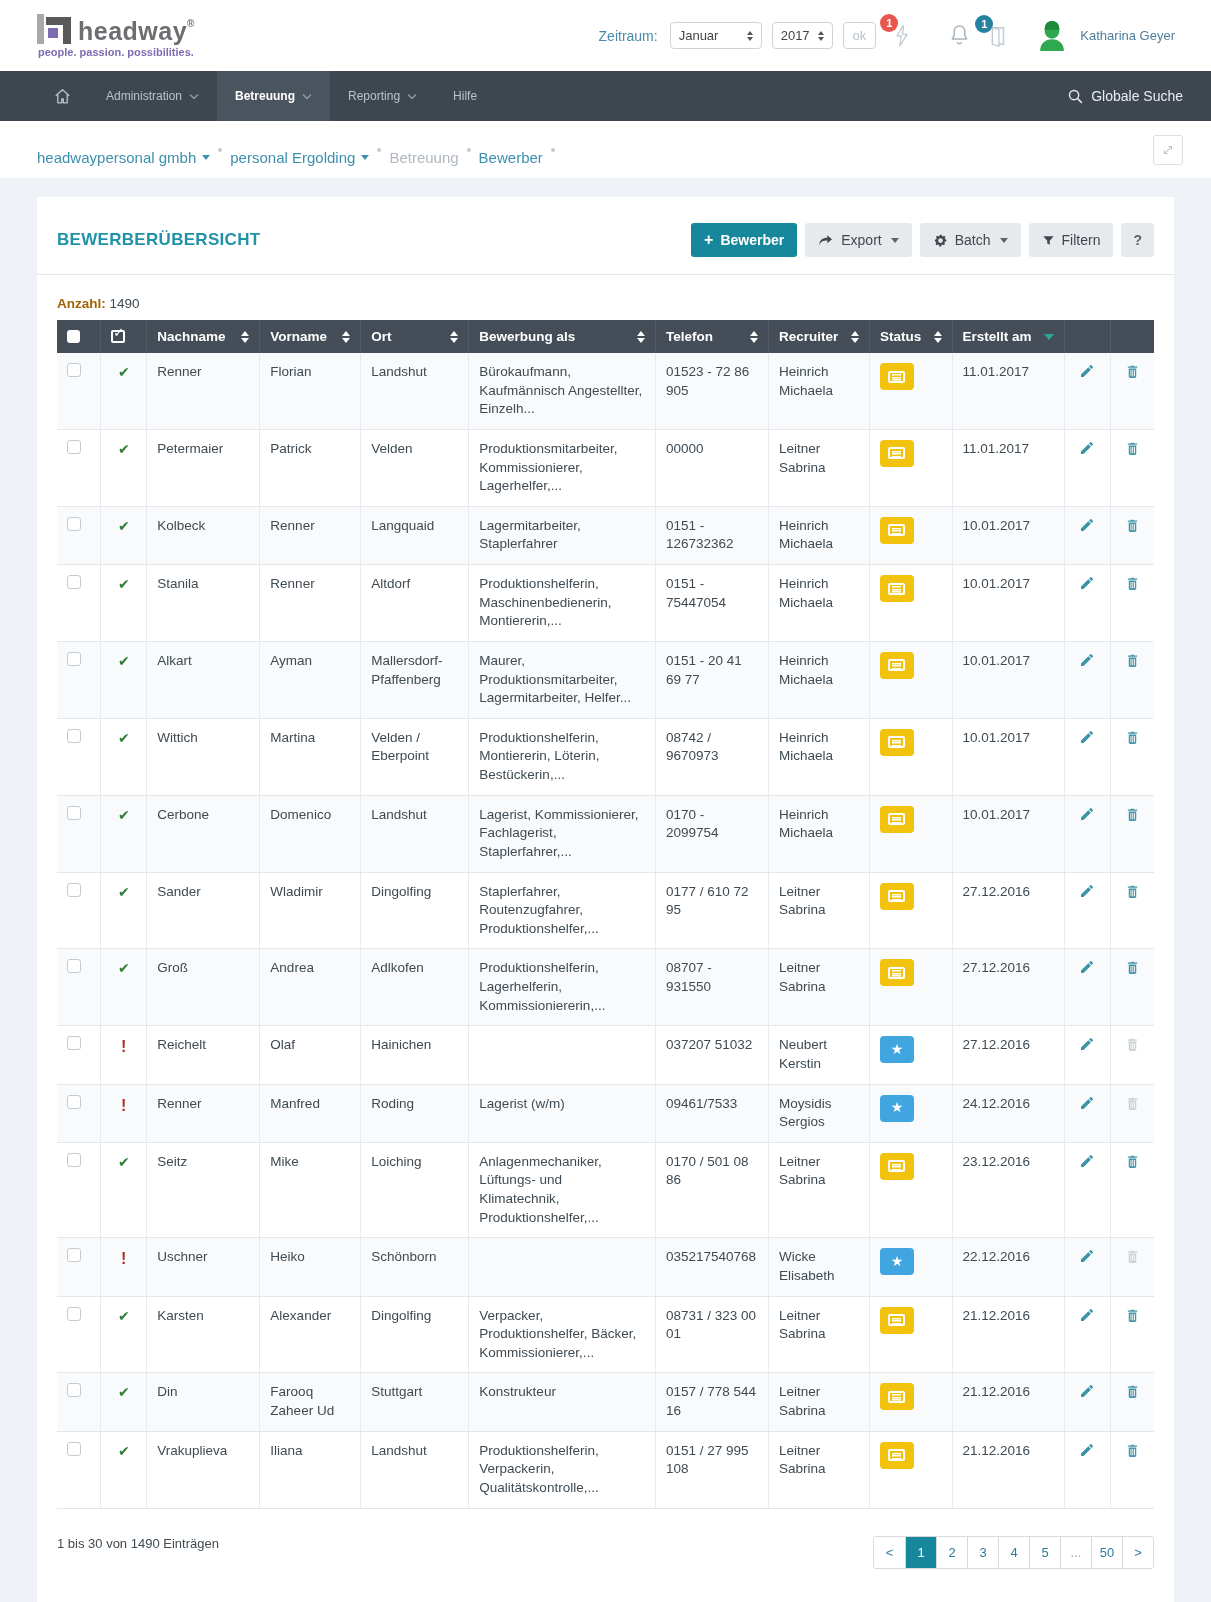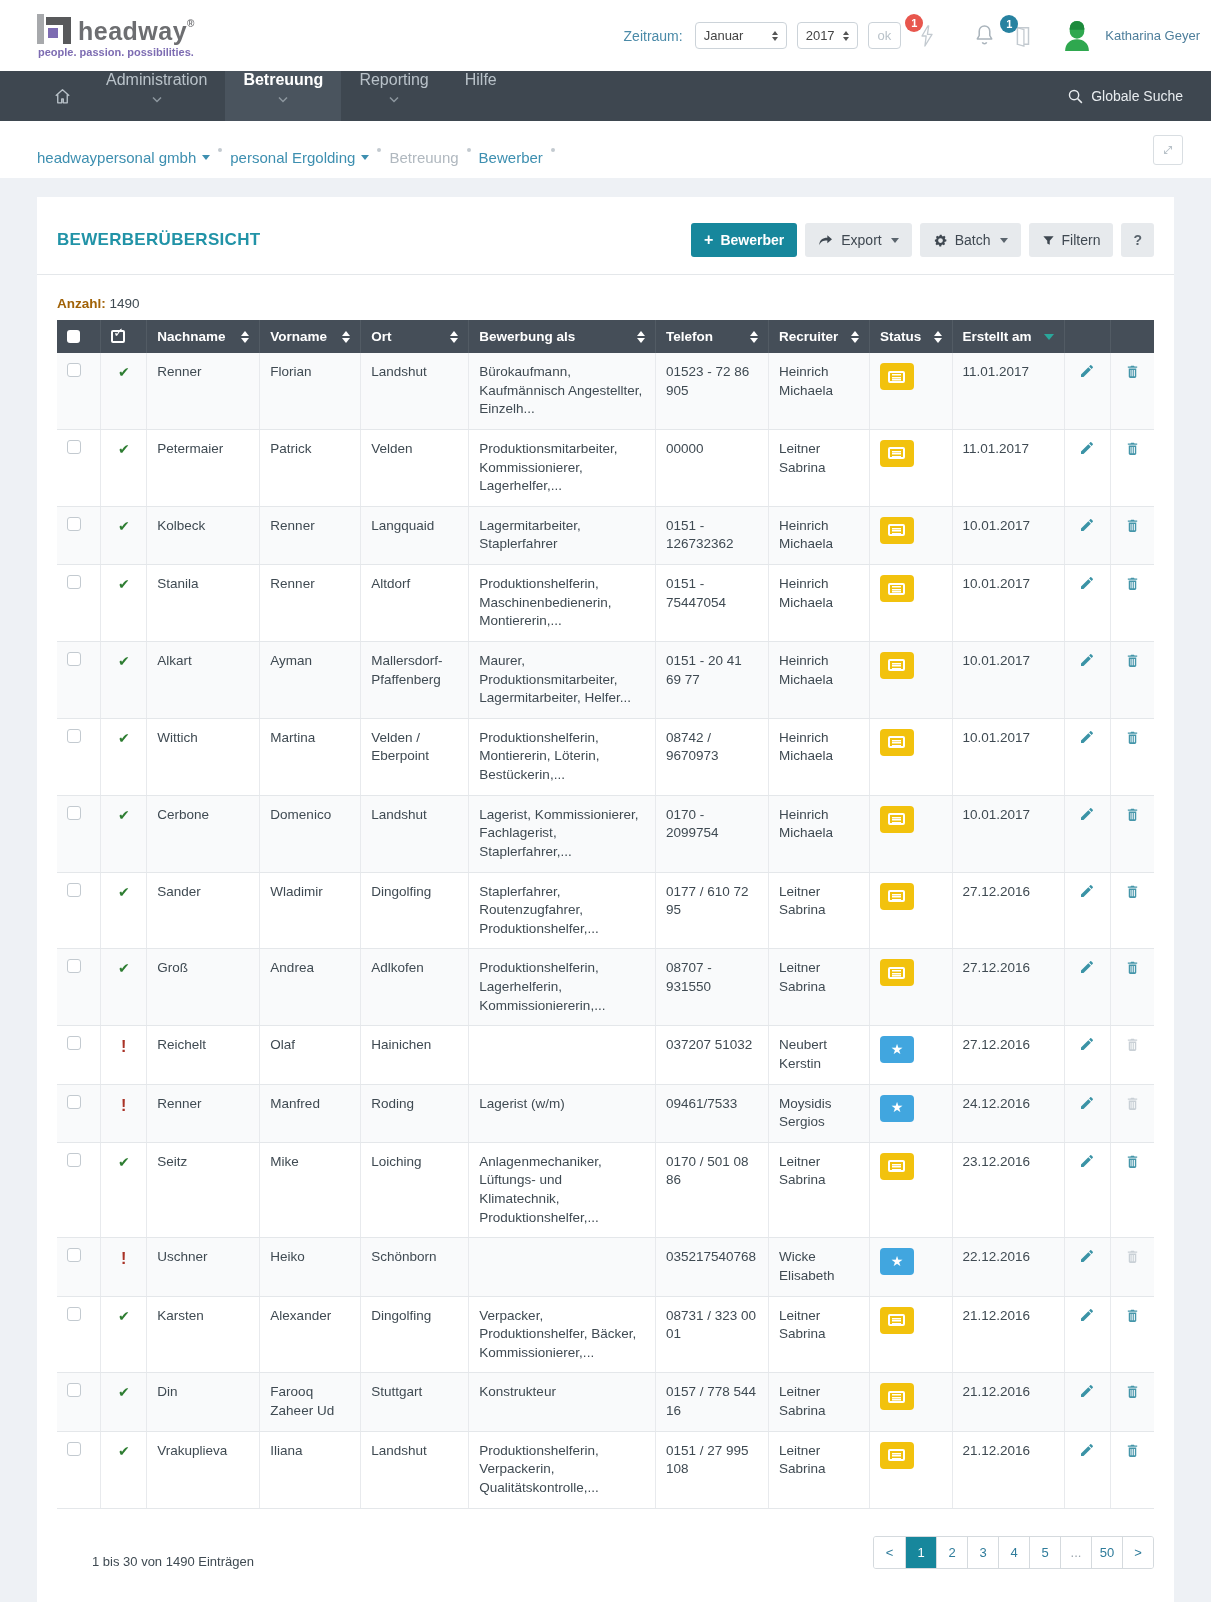--- a/index.html
+++ b/index.html
@@ -1,21 +1,21 @@
 <!DOCTYPE html>
 <html><head>
 <meta charset="utf-8">
 <style>
   * { margin:0; padding:0; box-sizing:border-box; }
   html,body { background:#eef1f5; }
   body { width:1211px; font-family:"Liberation Sans","DejaVu Sans",sans-serif; color:#3f4a52; }
   .page { width:1211px; min-height:1602px; overflow:hidden; background:#eef1f5; }
 
   
-  .top-header { height:71px; background:#fff; display:flex; align-items:center; justify-content:space-between; padding:0 11px 0 37px; }
+  .top-header { height:71px; background:#fff; display:flex; align-items:center; justify-content:space-between; padding:0 36px 0 37px; }
   .logo { display:flex; flex-direction:column; gap:2px; }
   .logo-row { display:flex; align-items:flex-end; gap:7px; }
   .logo-mark { position:relative; width:34px; height:30px; }
   .logo-mark .bar-light { position:absolute; left:0; top:0; width:7px; height:30px; background:#a7a9ac; }
   .logo-mark .n-shape { position:absolute; left:9px; top:3px; width:25px; height:27px; border-top:8px solid #58595b; border-right:8px solid #58595b; }
   .logo-mark .sq-purple { position:absolute; left:11px; top:14px; width:10px; height:10px; background:#7d6cb2; }
   .logo-text { font-size:25px; font-weight:bold; color:#6d6e71; letter-spacing:0.5px; line-height:1; }
   .logo-reg { font-size:10px; color:#6d6e71; vertical-align:top; }
   .tagline { font-size:11px; font-weight:bold; color:#7d6cb2; margin-left:1px; }
   .header-right { display:flex; align-items:center; gap:10px; }
@@ -31,21 +31,21 @@
   .num-badge.red { background:#e8564d; }
   .num-badge.blue { background:#2782a0; }
   .bell-wrap { margin-left:26px; }
   .user-wrap { display:flex; align-items:center; gap:9px; margin-left:14px; cursor:pointer; }
   .user-name { font-size:13px; color:#4d7e9b; }
 
   
   .nav-bar { height:50px; background:#3e4750; display:flex; align-items:stretch; padding:0 28px 0 37px; }
   .nav-home { display:flex; align-items:center; padding:0 16px; cursor:pointer; }
   .nav-items { display:flex; align-items:stretch; }
-  .nav-item { display:flex; align-items:center; gap:7px; padding:0 18px; font-size:16px; color:#b9c2c9; cursor:pointer;flex-direction:column; }
+  .nav-item { display:flex; align-items:center; gap:7px; padding:0 18px; font-size:12px; color:#b9c2c9; cursor:pointer; }
   .nav-item.active { background:#4a545e; color:#fff; font-weight:bold; }
   .nav-item .chev { color:#8d979f; }
   .nav-search { margin-left:auto; display:flex; align-items:center; gap:7px; font-size:14px; color:#e8ecef; cursor:pointer; }
 
   
   .crumb-bar { height:57px; background:#fff; display:flex; align-items:center; justify-content:space-between; padding:0 28px 0 37px; }
   .crumbs { display:flex; align-items:center; gap:8px; font-size:15px; }
   .crumb { color:#3d8fb0; cursor:pointer; display:flex; align-items:center; gap:6px;margin-top:16px; }
   .crumb.muted { color:#b0b8bf; cursor:default; }
   .crumb .drop { width:0;height:0;border-left:4px solid transparent;border-right:4px solid transparent;border-top:5px solid #3d8fb0; }
@@ -90,21 +90,21 @@
   .badge-blue { background:#41a6df; color:#fff; font-size:14px; font-family:"DejaVu Sans",sans-serif; }
   .card-icon { width:17px; height:12px; border:2px solid #fff; border-radius:2px;
     background-image:linear-gradient(#fff,#fff),linear-gradient(#fff,#fff),linear-gradient(#fff,#fff);
     background-size:9px 1.5px, 9px 1.5px, 9px 1.5px;
     background-position:2px 1.5px, 2px 4px, 2px 6.5px; background-repeat:no-repeat; }
   .icon-btn { display:inline-flex; cursor:pointer; }
   .icon-btn.disabled { cursor:default; }
   td.c-center { text-align:center; }
 
   
-  .table-footer { display:flex; align-items:flex-end; justify-content:space-between; margin-top:27px;margin-left:35px; }
+  .table-footer { display:flex; align-items:flex-start; justify-content:space-between; margin-top:27px; }
   .footer-info { font-size:13px; color:#3f4a52; }
   .pagination { display:flex; border:1px solid #d5dade; border-radius:3px; overflow:hidden; }
   .page-link { min-width:31px; height:31px; display:flex; align-items:center; justify-content:center; font-size:13px; color:#2f7c9b; border-left:1px solid #d5dade; cursor:pointer; background:#fff; padding:0 6px; }
   .page-link:first-child { border-left:none; }
   .page-link.active { background:#17879c; color:#fff; }
   .page-link.ellipsis { color:#9aa5ad; cursor:default; }
 </style>
 </head>
 <body>
 

